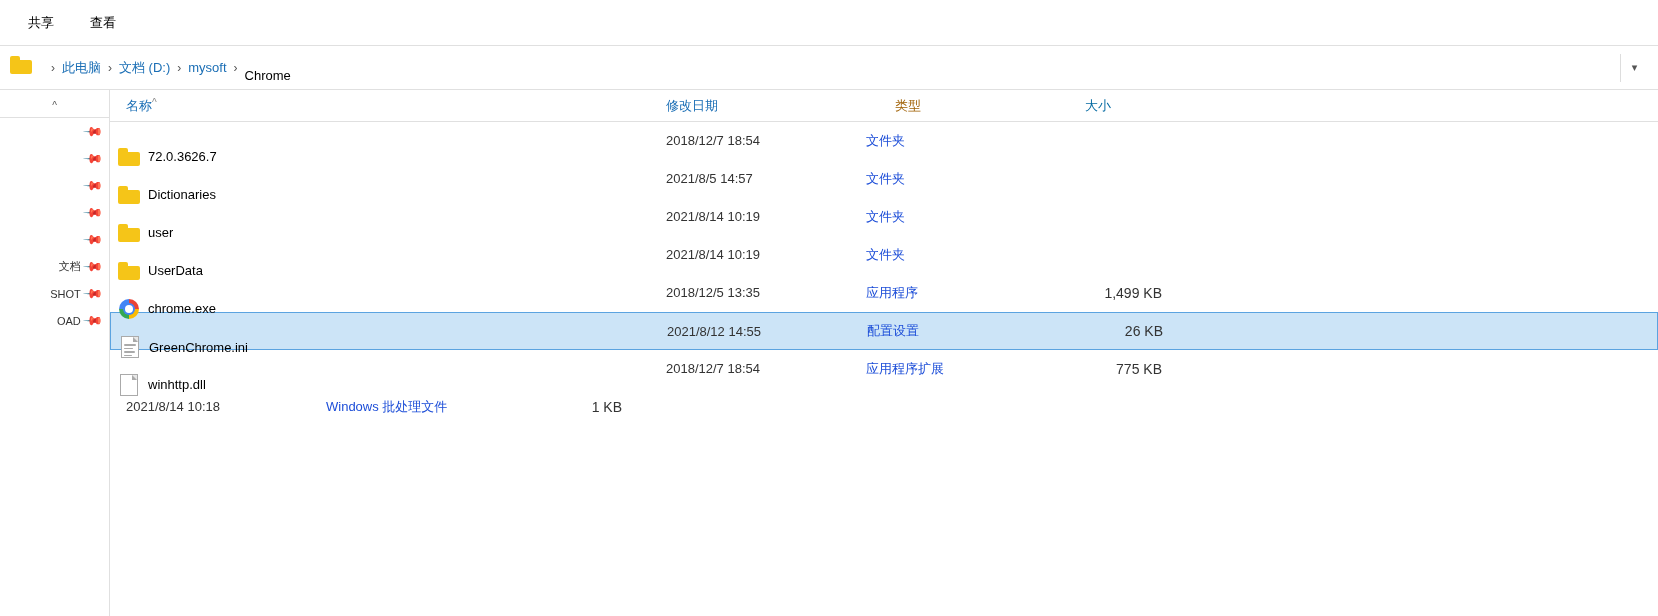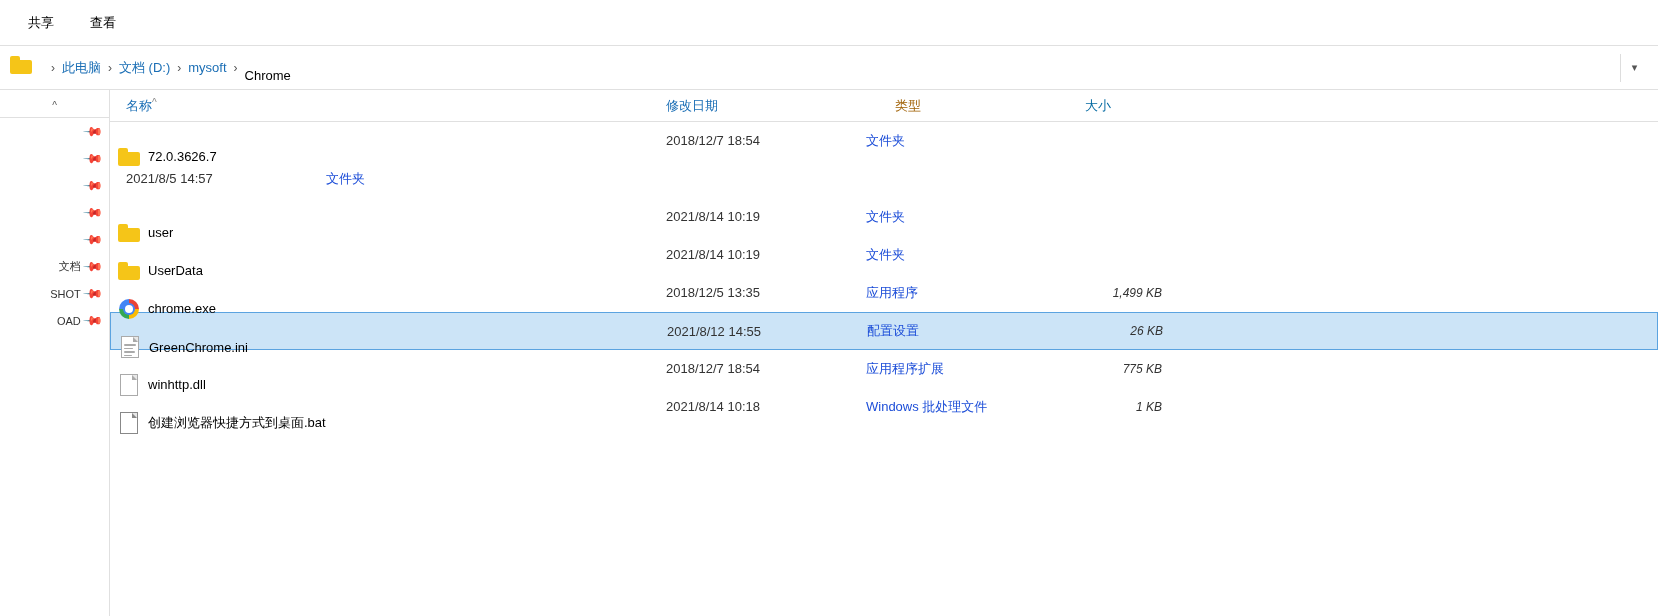--- a/index.html
+++ b/index.html
@@ -228,21 +228,21 @@
       top: 0;
       left: 0;
       width: 10px;
       height: 6px;
       background: #f5c518;
       border-radius: 2px 2px 0 0;
     }
 
     .file-date { width: 200px; font-size: 13px; color: #333; padding: 0 8px; }
     .file-type { width: 190px; font-size: 13px; color: #1d4ed8; padding: 0 8px; }
-    .file-size { width: 130px; font-size: 12px; color: #333; padding: 0 8px; text-align: right; padding-right: 16px; font-style: italic; }
+    .file-size { width: 130px; font-size: 14px; color: #333; padding: 0 8px; text-align: right; padding-right: 16px; }
 
     
     .icon-chrome {
       width: 20px;
       height: 20px;
       border-radius: 50%;
       background: conic-gradient(#ea4335 0deg 90deg, #fbbc05 90deg 180deg, #34a853 180deg 270deg, #4285f4 270deg 360deg);
       position: relative;
       flex-shrink: 0;
     }
@@ -416,20 +416,26 @@
       <div class="file-icon">
               <div class="icon-folder"></div>
             </div>
       <span class="file-name-text">72.0.3626.7</span>
     </div>
     <div class="file-date">2018/12/7 18:54</div>
     <div class="file-type">文件夹</div>
     <div class="file-size"></div>
   </div>
         <div class="file-row">
+    <div class="file-name-cell">
+      <div class="file-icon">
+              <div class="icon-folder"></div>
+            </div>
+      <span class="file-name-text">Dictionaries</span>
+    </div>
     <div class="file-date">2021/8/5 14:57</div>
     <div class="file-type">文件夹</div>
     <div class="file-size"></div>
   </div>
         <div class="file-row">
     <div class="file-name-cell">
       <div class="file-icon">
               <div class="icon-folder"></div>
             </div>
       <span class="file-name-text">user</span>
@@ -483,25 +489,19 @@
       <div class="file-icon">
               <div class="icon-dll"></div>
             </div>
       <span class="file-name-text">winhttp.dll</span>
     </div>
     <div class="file-date">2018/12/7 18:54</div>
     <div class="file-type">应用程序扩展</div>
     <div class="file-size">775 KB</div>
   </div>
         <div class="file-row">
-    <div class="file-name-cell">
-      <div class="file-icon">
-              <div class="icon-bat"></div>
-            </div>
-      <span class="file-name-text">创建浏览器快捷方式到桌面.bat</span>
-    </div>
     <div class="file-date">2021/8/14 10:18</div>
     <div class="file-type">Windows 批处理文件</div>
     <div class="file-size">1 KB</div>
   </div>
       </div>
   </div>
 </div>
 
 </body></html>

